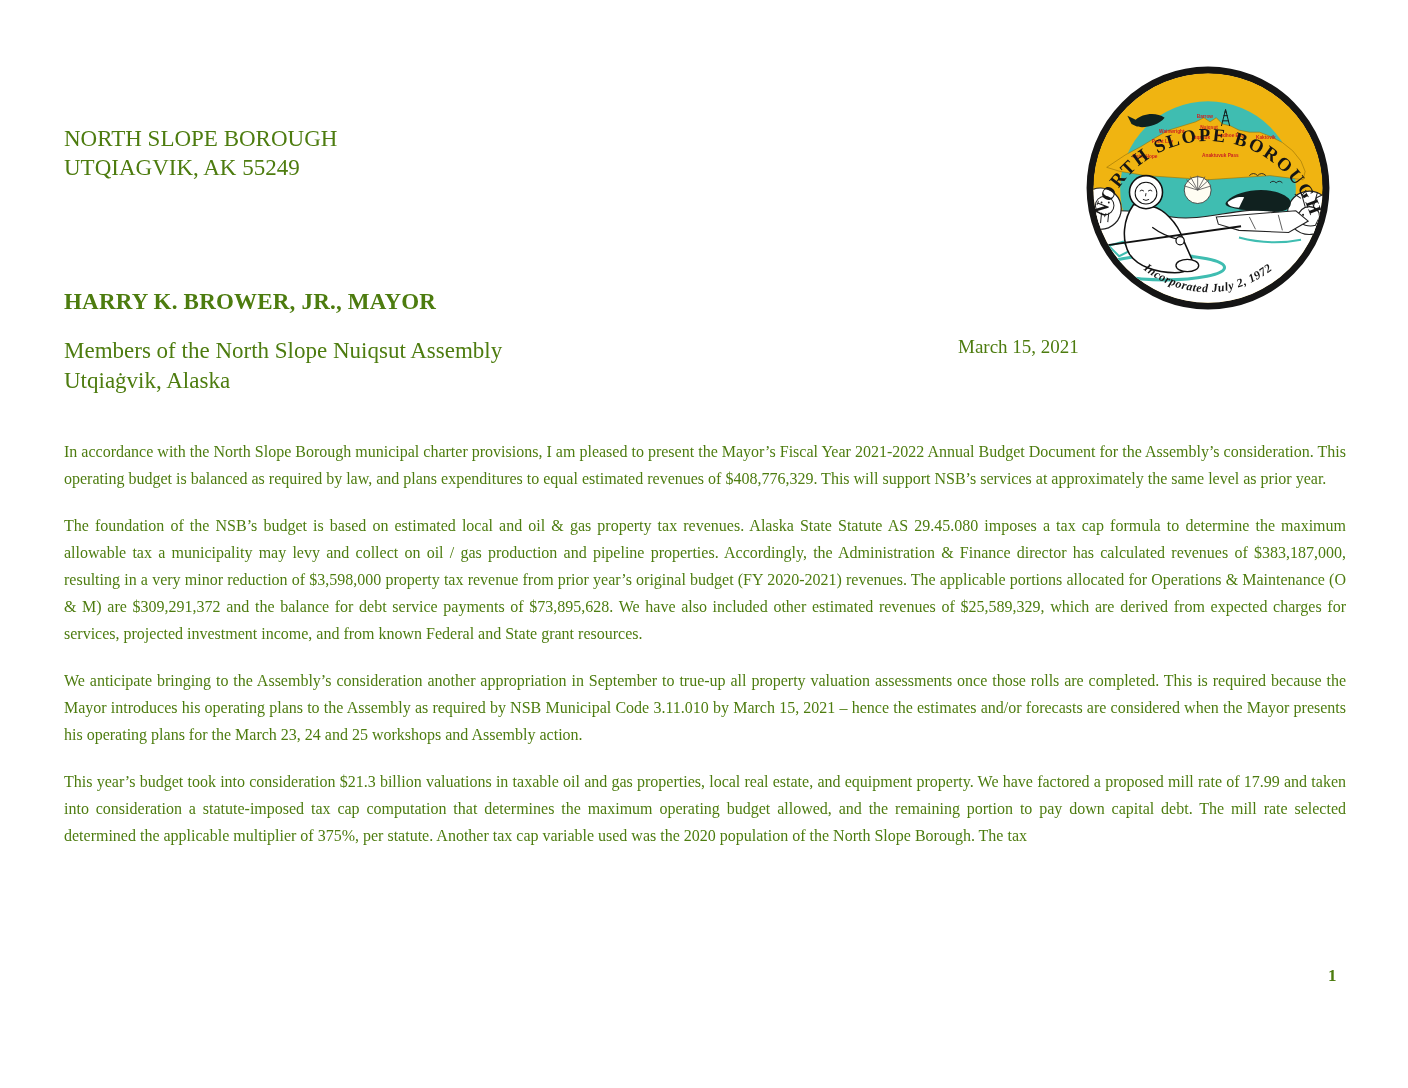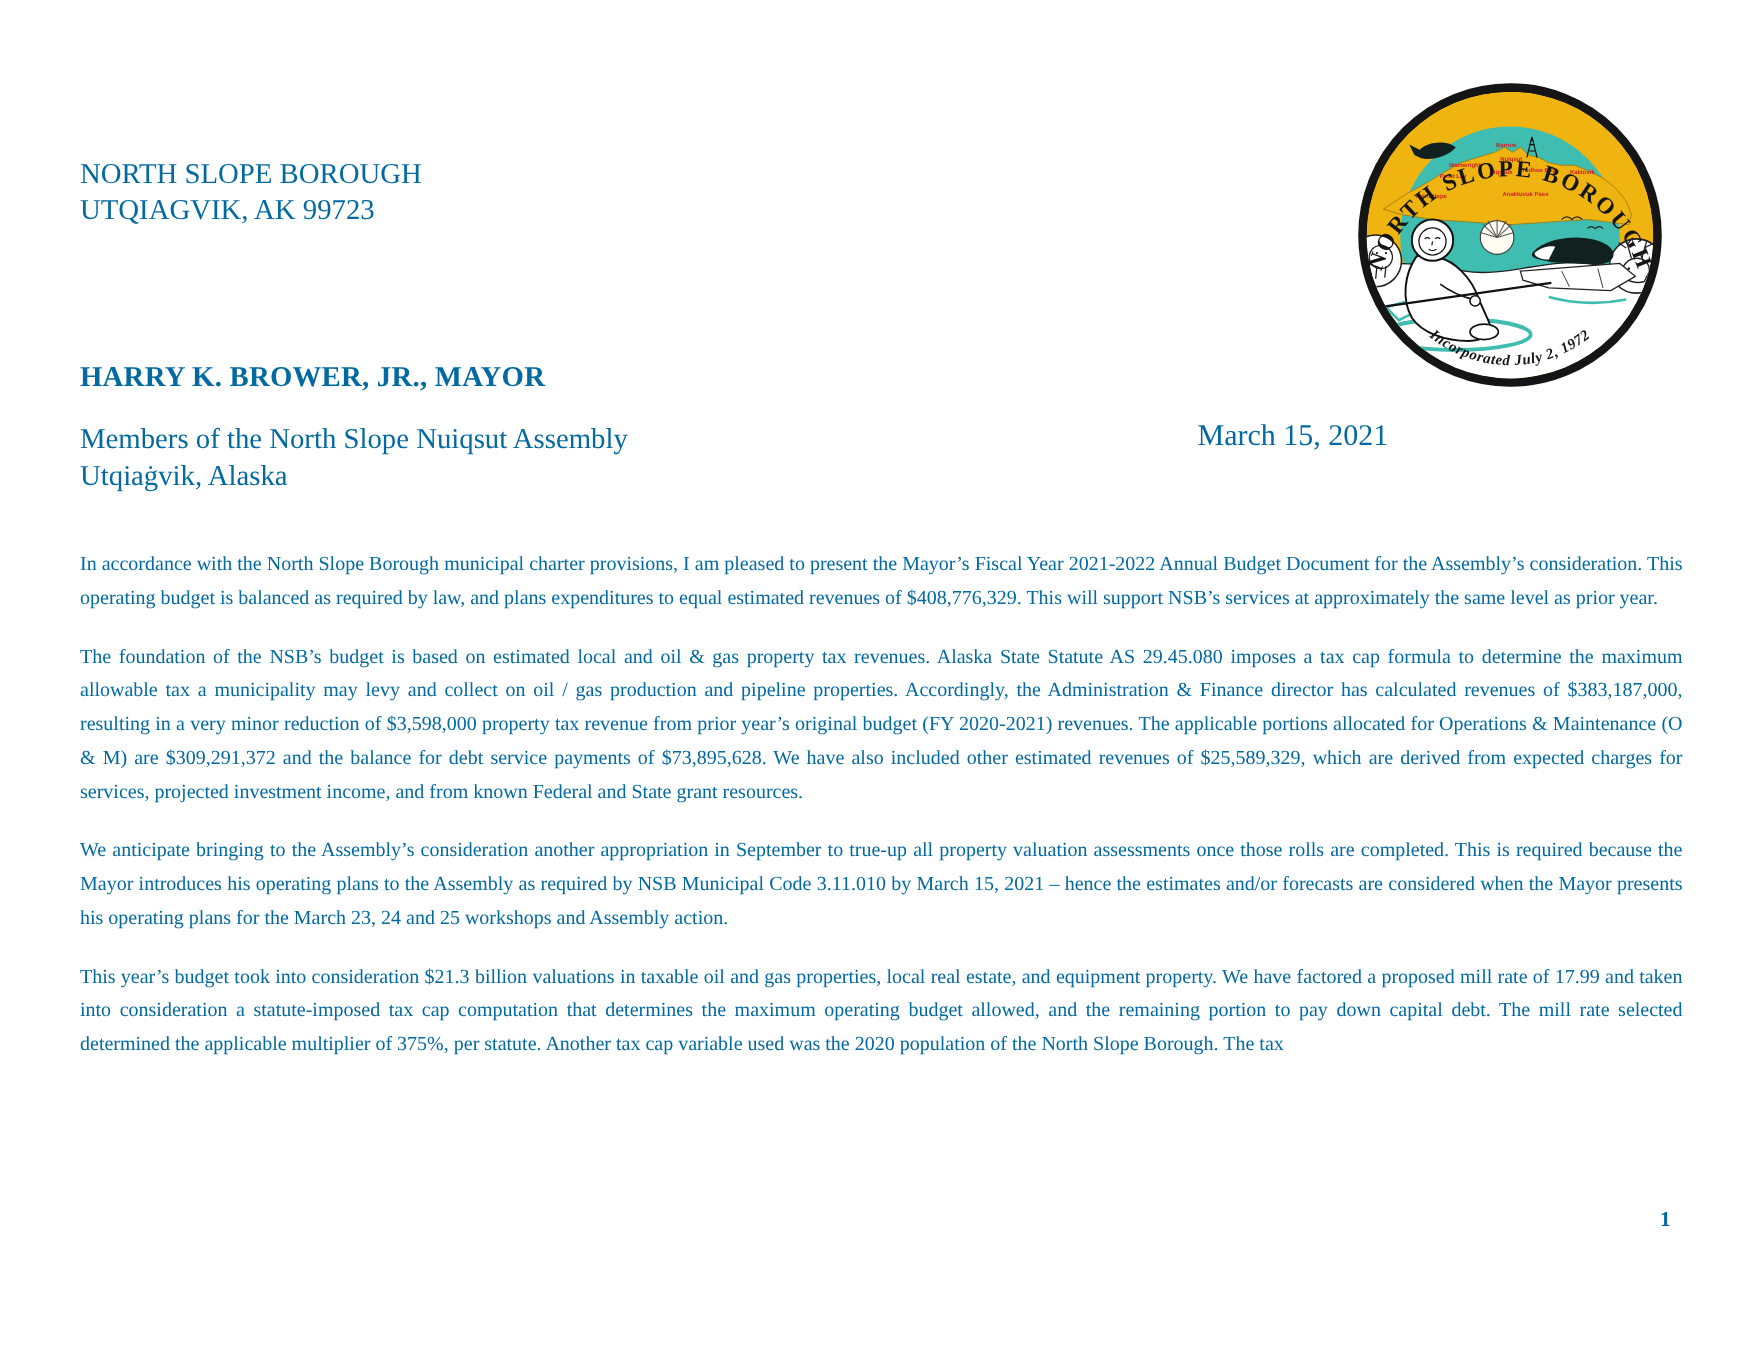--- a/index.html
+++ b/index.html
@@ -1,41 +1,41 @@
 <!DOCTYPE html>
 <html><head>
 <meta charset="utf-8">
 <style>
   html,body{margin:0;padding:0;background:#ffffff;}
   .page{
     position:relative;
     width:1408px;height:1088px;
     background:#ffffff;
     font-family:"Liberation Serif","DejaVu Serif",serif;
-    color:#0369a1;
+    color:#4d7c0f;
     overflow:hidden;
   }
   .addr-block{
     position:absolute;left:64px;top:124px;
     font-size:23px;line-height:29px;
   }
   .seal-wrap{
     position:absolute;left:1084px;top:64px;width:248px;height:248px;
   }
   .mayor-line{
     position:absolute;left:64px;top:289px;
     font-size:23px;font-weight:700;letter-spacing:.2px;
   }
   .recipient-block{
     position:absolute;left:64px;top:336px;
     font-size:23px;line-height:30px;
   }
   .date-line{
     position:absolute;left:958px;top:336px;
-    font-size:24px;
+    font-size:19px;
   }
   .body-block{
     position:absolute;left:64px;top:438px;width:1282px;
     font-size:16px;line-height:27px;
   }
   .body-block p{
     margin:0 0 20px 0;
     text-align:justify;
   }
   .page-number{
@@ -55,21 +55,21 @@
     font-weight:700;font-size:4.6px;
   }
 </style>
 </head>
 <body>
 
 <div class="page">
 
   <div class="addr-block">
     <div>NORTH SLOPE BOROUGH</div>
-    <div>UTQIAGVIK, AK 99723</div>
+    <div>UTQIAGVIK, AK 55249</div>
   </div>
 
   <div class="seal-wrap">
     <svg viewBox="0 0 240 240" width="248" height="248">
       <defs>
         <clipPath id="sealClip">
             <circle cx="120" cy="120" r="111"></circle>
           </clipPath>
         <path id="topArc" d="M 20,150 A 104,104 0 0 1 220,150" fill="none"></path>
         <path id="botArc" d="M 36,175 A 100,100 0 0 0 204,175" fill="none"></path>

